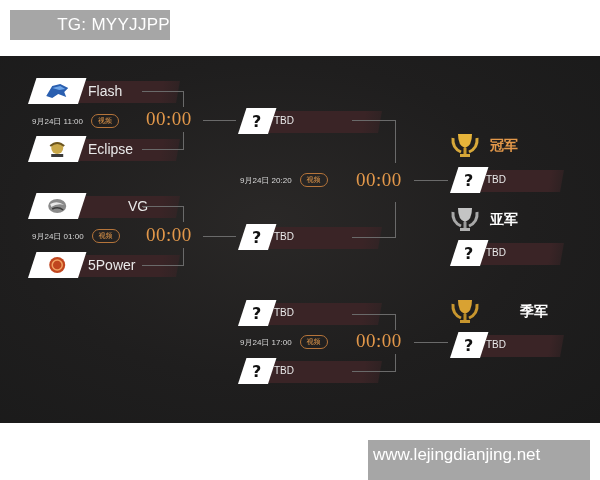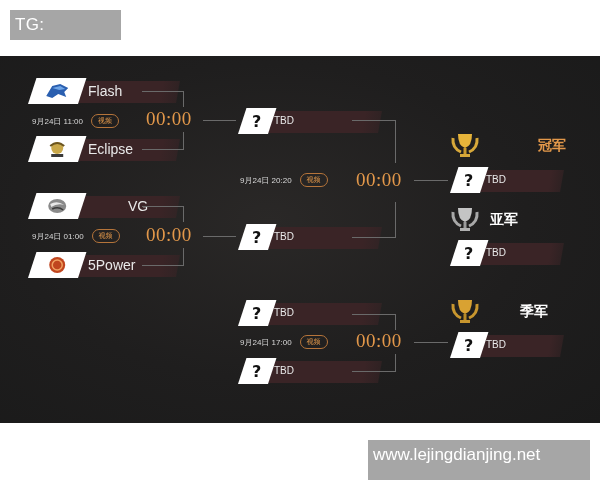--- a/index.html
+++ b/index.html
@@ -1,17 +1,17 @@
 <!DOCTYPE html>
 <html><head>
 <meta charset="utf-8">
 <style>
   html, body { margin:0; padding:0; }
   body { width:600px; height:480px; background:#ffffff; position:relative; overflow:hidden; font-family:"Liberation Sans", sans-serif; }
-  .wm-top { position:absolute; left:10px; top:10px; width:111px; height:30px; background:#a6a6a6; color:#fff; font-size:17px; line-height:30px; padding-left:5px; box-sizing:border-box; letter-spacing:0.3px; }
+  .wm-top { position:absolute; left:10px; top:10px; width:160px; height:30px; background:#a6a6a6; color:#fff; font-size:17px; line-height:30px; padding-left:5px; box-sizing:border-box; letter-spacing:0.3px;text-align:right; }
   .wm-bottom { position:absolute; left:368px; top:440px; width:222px; height:44px; background:#a6a6a6; color:#fff; font-size:17px; line-height:30px; padding-left:5px; box-sizing:border-box; }
   .panel { position:absolute; left:0; top:56px; width:600px; height:367px; background:radial-gradient(ellipse at 45% 45%, #2a2827 0%, #1f1e1e 55%, #1a1a1a 100%); overflow:hidden; }
   .slot { position:absolute; height:26px; width:160px; }
   .slot .logo { position:absolute; left:0; top:0; width:50px; height:26px; background:#fff; transform:skewX(-18deg); transform-origin:left bottom; margin-left:6px; display:flex; align-items:center; justify-content:center; }
   .slot .logo > * { transform:skewX(18deg); }
   .slot .bar { position:absolute; left:44px; top:3px; width:112px; height:22px; background:linear-gradient(90deg, #3a2426 0%, #3a2426 85%, rgba(58,36,38,0.6) 100%); transform:skewX(-10deg); }
   .slot .name { position:absolute; left:42px; top:0; height:26px; line-height:26px; color:#e9e9e9; font-size:14px; }
   .slot .q { font-weight:bold; color:#111; font-size:16px; font-family:"DejaVu Sans", sans-serif; }
   .slot.small .logo { width:30px; }
   .slot.small .bar { left:36px; }
@@ -145,21 +145,21 @@
   <div class="score" style="left:356px;top:274px;">00:00</div>
   <div class="line" style="left:414px;top:286px;width:34px;height:1px;"></div>
 
   <svg class="trophy" style="left:450px;top:76px;" viewBox="0 0 30 28">
     <path d="M3 6 Q2 16 11 20" stroke="#d7a83a" stroke-width="3" fill="none"></path>
       <path d="M27 6 Q28 16 19 20" stroke="#d7a83a" stroke-width="3" fill="none"></path>
     <path d="M8 2 H22 Q22 14 15 16 Q8 14 8 2 Z" fill="#e6b43a"></path>
       <rect x="13.5" y="16" width="3" height="6" fill="#c99a2e"></rect>
       <rect x="10" y="22" width="10" height="3" fill="#d7a83a"></rect>
   </svg>
-  <div class="trophy-label" style="left:490px;top:81px;color:#e3984a;margin-left:48px;">冠军</div>
+  <div class="trophy-label" style="left:490px;top:81px;color:#e3984a;">冠军</div>
   <div class="slot small" style="left:444px;top:111px;width:120px;">
     <div class="bar" style="width:82px;"></div>
     <div class="logo">
         <span class="q">?</span>
       </div>
     <div class="name">TBD</div>
   </div>
 
   <svg class="trophy" style="left:450px;top:150px;" viewBox="0 0 30 28">
     <path d="M3 6 Q2 16 11 20" stroke="#a8a8a8" stroke-width="3" fill="none"></path>

